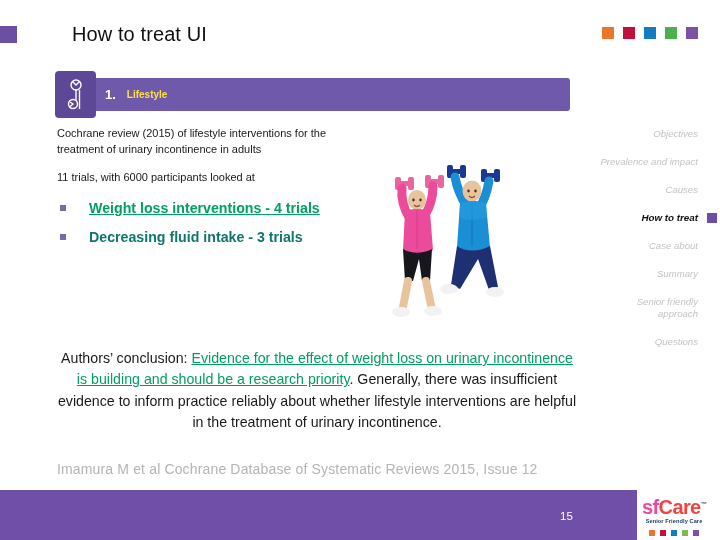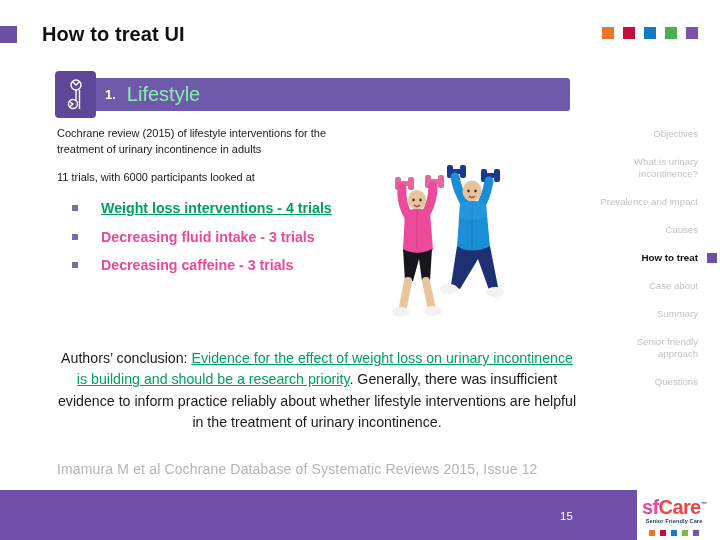--- a/index.html
+++ b/index.html
@@ -22,22 +22,22 @@
 
   
   .swatch-row {
     position: absolute; right: 22px; top: 27px;
     display: flex; gap: 9px;
   }
   .swatch { width: 12px; height: 12px; }
 
   
   .slide-title {
-    position: absolute; left: 42px; top: 23px;
-    font-size: 20px; font-weight: bold; color: #111111;
+    position: absolute; left: 72px; top: 23px;
+    font-size: 20px; font-weight: normal; color: #111111;
     letter-spacing: .1px;
   }
 
   
   .banner {
     position: absolute; left: 55px; top: 78px;
     width: 515px; height: 33px;
     background: #6f59ab;
     border-radius: 3px;
     display: flex; align-items: center;
@@ -49,36 +49,36 @@
     border-radius: 4px;
     display: flex; align-items: center; justify-content: center;
   }
   .banner-badge svg { display: block; }
   .banner-num {
     margin-left: 50px;
     color: #ffffff; font-size: 13px; font-weight: bold;
   }
   .banner-label {
     margin-left: 11px;
-    color: #86efac; font-size: 20px; font-weight: normal;
+    color: #fde047; font-size: 10px; font-weight: bold;
   }
 
   
   .body-col { position: absolute; left: 57px; top: 126px; width: 520px; }
   .para {
     font-size: 11px; color: #1a1a1a; line-height: 1.42;
     margin-bottom: 13px; max-width: 500px;
   }
   .para.narrow { max-width: 316px; }
 
-  .bullets { list-style: none; margin: 12px; padding: 0; }
+  .bullets { list-style: none; margin: 0; padding: 0; }
   .bullets li {
     position: relative;
     padding-left: 32px;
-    font-size: 14.2px; color: #ec4899;
+    font-size: 14.2px; color: #0f766e;
     line-height: 1.32;
     margin-bottom: 10px;
     font-weight: bold;
   }
   .bullets li .sq {
     position: absolute; left: 3px; top: 6px;
     width: 6px; height: 6px; background: #7a6aa8;
   }
   .bullets li.hl { color: #00a060; text-decoration: underline; }
 
@@ -105,20 +105,21 @@
 
   
   .navcol {
     position: absolute; right: 22px; top: 128px;
     width: 100px; text-align: right;
   }
   .navitem {
     font-size: 9.6px; color: #c3c3c3; line-height: 1.25;
     margin-bottom: 16px;
     position: relative;
+    font-style: italic;
   }
   .navitem.active {
     color: #111111; font-weight: bold; font-size: 9.8px;
   }
   .nav-marker {
     position: absolute; right: -19px; top: 1px;
     width: 10px; height: 10px; background: #6a4fa3;
   }
 
   
@@ -175,21 +176,20 @@
   <span class="banner-num">1.</span>
   <span class="banner-label">Lifestyle</span>
 </div>
 
 <div class="body-col">
   <div class="para narrow">Cochrane review (2015) of lifestyle interventions for the treatment of urinary incontinence in adults</div>
   <div class="para narrow">11 trials, with 6000 participants looked at</div>
   <ul class="bullets">
     <li class="hl"><span class="sq"></span><span>Weight loss interventions - 4 trials</span></li>
     <li><span class="sq"></span><span>Decreasing fluid intake - 3 trials</span></li>
-    <li><span class="sq"></span><span>Decreasing caffeine - 3 trials</span></li>
   </ul>
 </div>
 
 <div class="photo">
   <svg width="150" height="190" viewBox="0 0 150 190">
     <rect width="150" height="190" fill="#ffffff"></rect>
 
     <g fill="#e8659e">
       <rect x="20" y="22" width="6" height="13" rx="2"></rect>
       <rect x="33" y="22" width="6" height="13" rx="2"></rect>
@@ -248,21 +248,20 @@
 </div>
 
 <div class="conclusion">
   <span>Authors’ conclusion: </span><span class="green">Evidence for the effect of weight loss on urinary incontinence is building and should be a research priority</span><span>. Generally, there was insufficient evidence to inform practice reliably about whether lifestyle interventions are helpful in the treatment of urinary incontinence.</span>
 </div>
 
 <div class="citation">Imamura M et al Cochrane Database of Systematic Reviews 2015, Issue 12</div>
 
 <div class="navcol">
   <div class="navitem"><span>Objectives</span></div>
-  <div class="navitem"><span>What is urinary incontinence?</span></div>
   <div class="navitem"><span>Prevalence and impact</span></div>
   <div class="navitem"><span>Causes</span></div>
   <div class="navitem active"><span>How to treat</span><span class="nav-marker" style="background: rgb(106, 79, 163);"></span></div>
   <div class="navitem"><span>Case about</span></div>
   <div class="navitem"><span>Summary</span></div>
   <div class="navitem"><span>Senior friendly approach</span></div>
   <div class="navitem"><span>Questions</span></div>
 </div>
 
 <div class="footer-bar" style="background: rgb(111, 79, 168);"></div>

